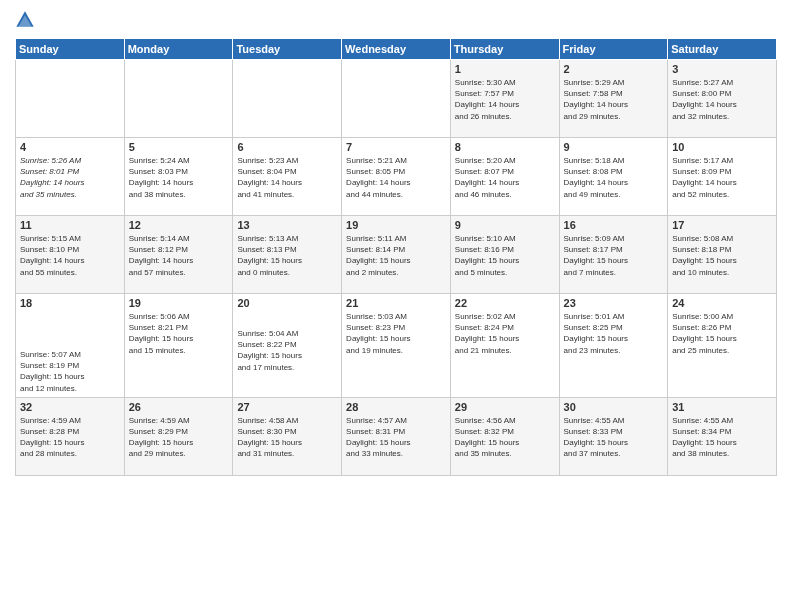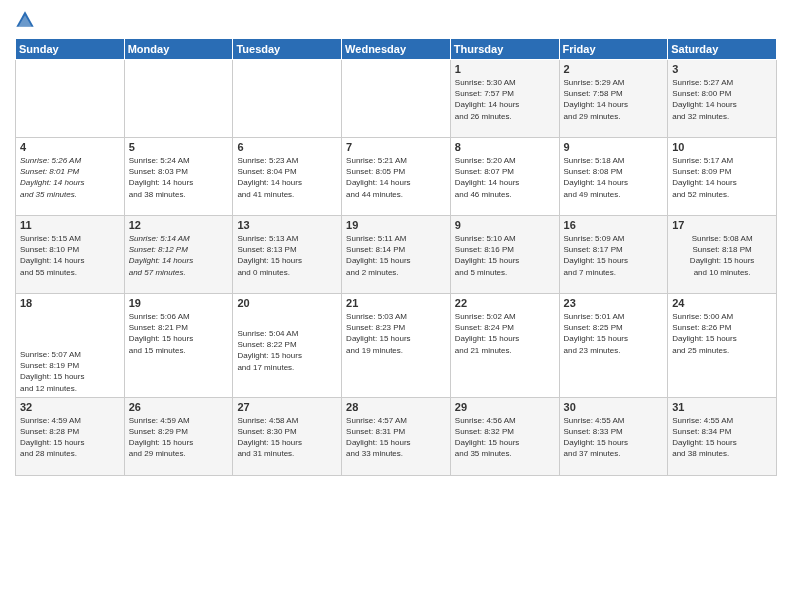--- a/index.html
+++ b/index.html
@@ -214,21 +214,21 @@
         <tr>
           <td>
             <span class="day-num">11</span>
             <div class="day-info" style="white-space: pre-line;">Sunrise: 5:15 AM
 Sunset: 8:10 PM
 Daylight: 14 hours
 and 55 minutes.</div>
           </td>
           <td>
             <span class="day-num">12</span>
-            <div class="day-info" style="white-space: pre-line; font-style: italic;">Sunrise: 5:14 AM
+            <div class="day-info" style="white-space: pre-line;">Sunrise: 5:14 AM
 Sunset: 8:12 PM
 Daylight: 14 hours
 and 57 minutes.</div>
           </td>
           <td>
             <span class="day-num">13</span>
             <div class="day-info" style="white-space: pre-line;">Sunrise: 5:13 AM
 Sunset: 8:13 PM
 Daylight: 15 hours
 and 0 minutes.</div>
@@ -249,21 +249,21 @@
           </td>
           <td>
             <span class="day-num">16</span>
             <div class="day-info" style="white-space: pre-line;">Sunrise: 5:09 AM
 Sunset: 8:17 PM
 Daylight: 15 hours
 and 7 minutes.</div>
           </td>
           <td>
             <span class="day-num">17</span>
-            <div class="day-info" style="white-space: pre-line; text-align: center;">Sunrise: 5:08 AM
+            <div class="day-info" style="white-space: pre-line;">Sunrise: 5:08 AM
 Sunset: 8:18 PM
 Daylight: 15 hours
 and 10 minutes.</div>
           </td>
         </tr>
         <tr>
           <td>
             <span class="day-num">18</span>
             <div class="day-info" style="white-space: pre-line; margin-top: 40px;">Sunrise: 5:07 AM
 Sunset: 8:19 PM

